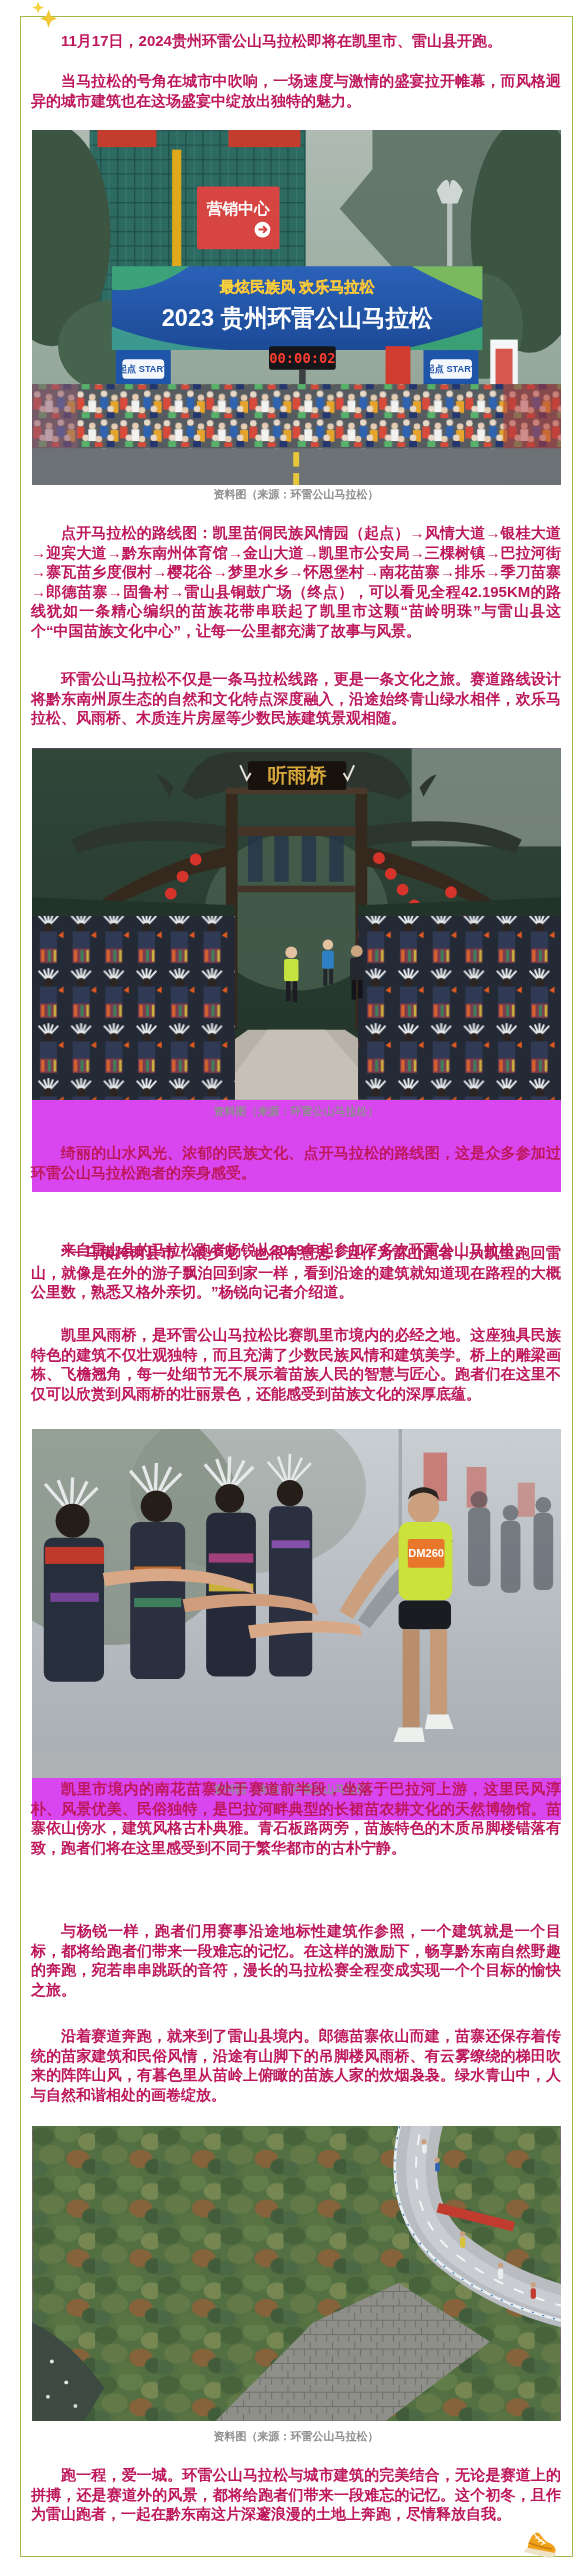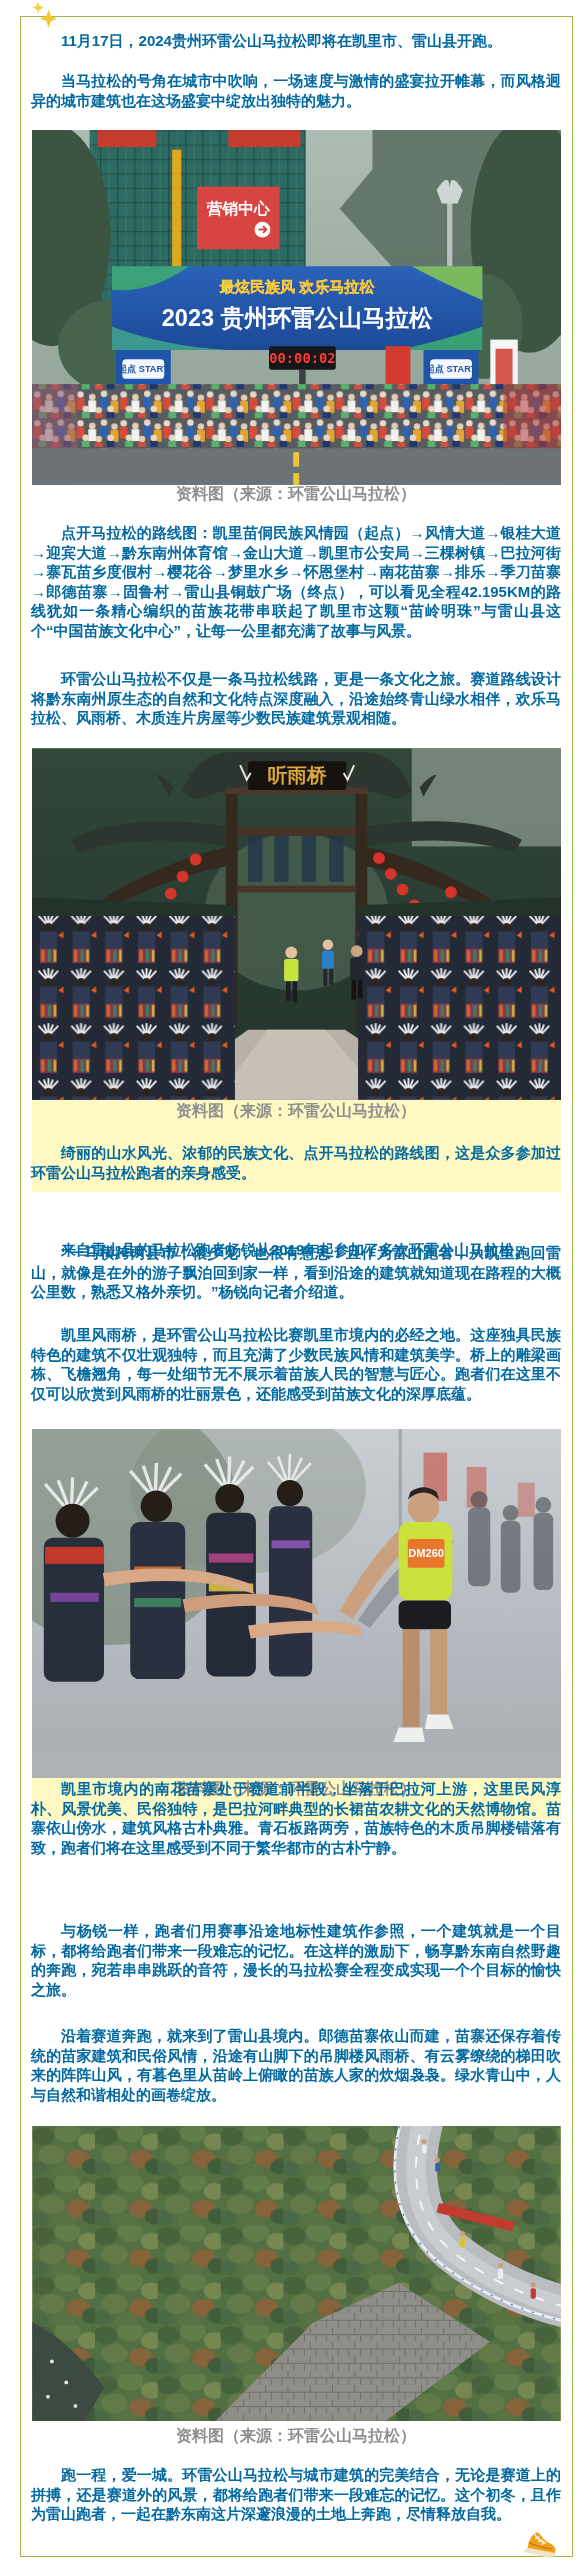--- a/index.html
+++ b/index.html
@@ -6,29 +6,29 @@
   body{
     width:581px;height:2576px;position:relative;background:#ffffff;
     font-family:"Liberation Sans","DejaVu Sans",sans-serif;
   }
   .frame{
     position:absolute;left:20px;top:15.7px;width:553px;height:2541px;
     box-sizing:border-box;border:1.3px solid #9cb94a;background:transparent;
   }
   .p{
     position:absolute;left:31px;width:530px;margin:0;
-    font-size:15px;line-height:19.6px;font-weight:700;color:#0369a1;
+    font-size:15px;line-height:19.6px;font-weight:700;color:#be185d;
     text-align:justify;text-indent:2em;letter-spacing:0;
   }
   .cap{
     position:absolute;left:31px;width:530px;margin:0;
-    font-size:16px;line-height:14.4px;font-weight:700;color:#8e8e8e;text-align:center;
+    font-size:11px;line-height:14.4px;font-weight:700;color:#8e8e8e;text-align:center;
   }
   .photo{
-    position:absolute;left:32px;width:529px;overflow:hidden;background:#fef9c3;
+    position:absolute;left:32px;width:529px;overflow:hidden;background:#d946ef;
   }
   .photo svg{display:block;}
   .sparkles{position:absolute;left:29px;top:1.3px;width:34px;height:30px;}
   .shoe{position:absolute;left:521px;top:2528px;width:39px;height:33px;}
   svg text{font-family:"Liberation Sans","DejaVu Sans",sans-serif;}
   .timer-text{font-family:"DejaVu Sans Mono","Liberation Mono",monospace;}
 </style>
 </head>
 <body>
 

